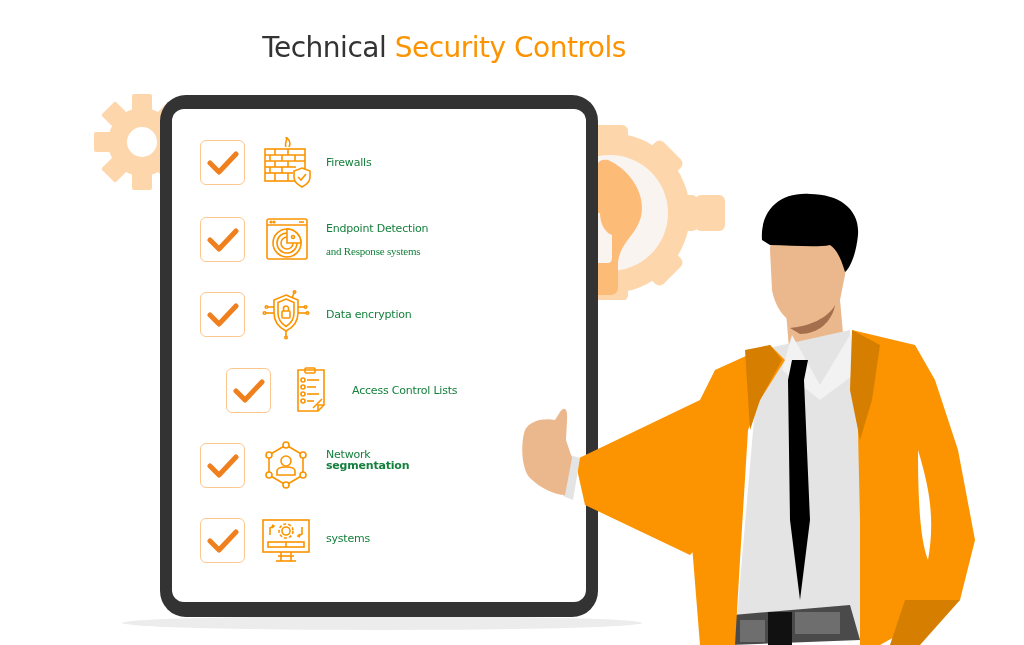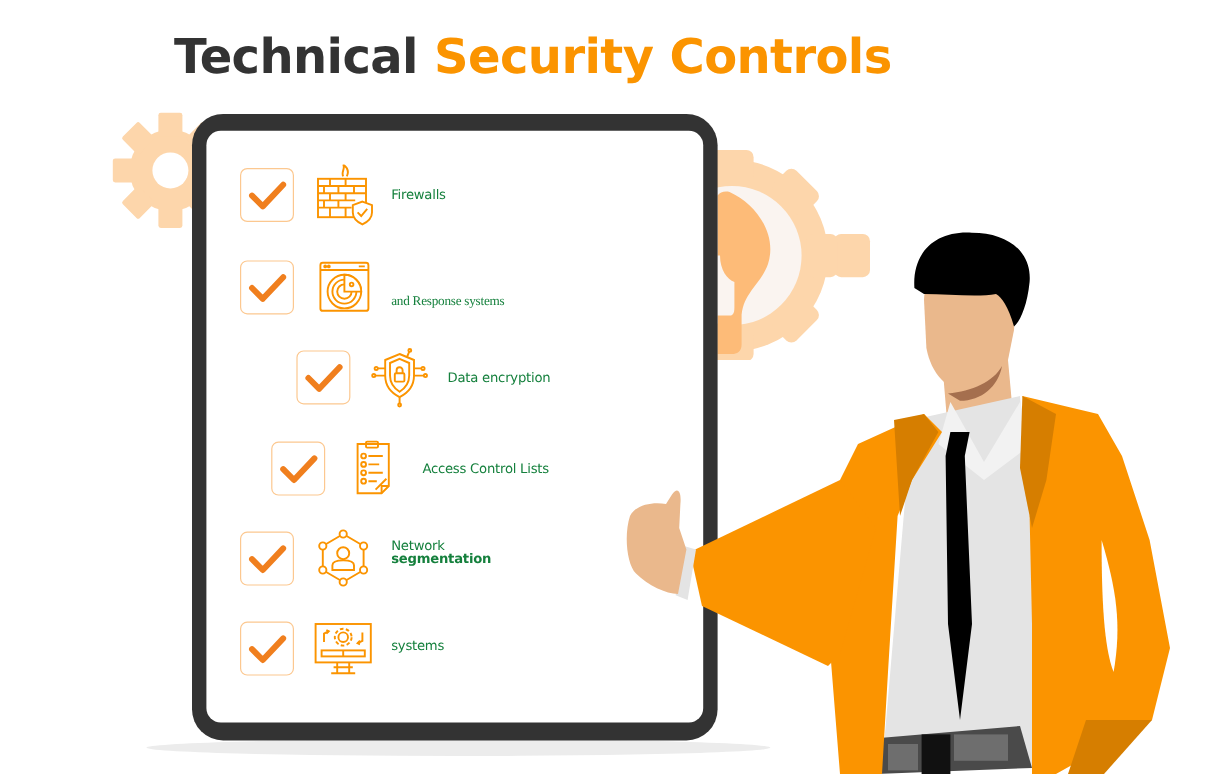--- a/index.html
+++ b/index.html
@@ -3,21 +3,21 @@
 <meta charset="utf-8">
 <style>
   html, body { margin:0; padding:0; }
   body {
     width:1024px; height:645px; overflow:hidden; position:relative;
     background:#ffffff;
     font-family:"Liberation Sans", sans-serif;
   }
   .title {
     position:absolute; left:0; top:22px; width:888px; text-align:center;
-    font-family:"DejaVu Sans", sans-serif; font-weight:bold; font-size:40px;
+    font-family:"DejaVu Sans", sans-serif; font-weight:normal; font-size:28px;
     letter-spacing:-0.5px; line-height:52px;
   }
   .title .dark { color:#333333; }
   .title .accent { color:#fb9400; }
 
   .gear-left { position:absolute; left:92px; top:92px; width:100px; height:100px; }
   .gear-right { position:absolute; left:570px; top:125px; width:170px; height:175px; }
 
   .shadow {
     position:absolute; left:122px; top:616px; width:520px; height:14px;
@@ -134,24 +134,25 @@
           <circle cx="11" cy="8" r="0.8"></circle>
             <circle cx="14" cy="8" r="0.8"></circle>
             <line x1="39" y1="8" x2="44" y2="8"></line>
           <circle cx="27" cy="29" r="14"></circle>
             <circle cx="27" cy="29" r="10"></circle>
             <circle cx="27" cy="29" r="6"></circle>
           <path d="M27 29 L27 15 A14 14 0 0 1 41 29 Z" fill="#fff"></path>
           <circle cx="33" cy="23" r="1.5"></circle>
         </g>
       </svg>
+      <div class="label" style="top:1px;">Endpoint Detection</div>
       <div class="label" style="top:23px;font-family:Liberation Serif, serif;">and Response systems</div>
     </div>
 
-    <div class="row" style="top:183px;margin-left:47px;">
+    <div class="row" style="top:183px;">
       <div class="check">
         <svg width="32" height="28" viewBox="0 0 32 28">
             <path d="M3 14 L12 23 L29 5" fill="none" stroke="#f07f1e" stroke-width="5" stroke-linecap="round" stroke-linejoin="round"></path>
           </svg>
       </div>
       <svg class="ico" viewBox="0 0 52 52">
         <g fill="none" stroke="#fb9400" stroke-width="1.6">
           <path d="M26 6 L38 11 L38 24 C 38 33, 32 39, 26 42 C 20 39, 14 33, 14 24 L14 11 Z"></path>
           <path d="M26 10 L34 13.5 L34 24 C 34 31, 30 35, 26 37.5 C 22 35, 18 31, 18 24 L18 13.5 Z"></path>
           <rect x="22" y="22" width="8" height="7" rx="1"></rect>

